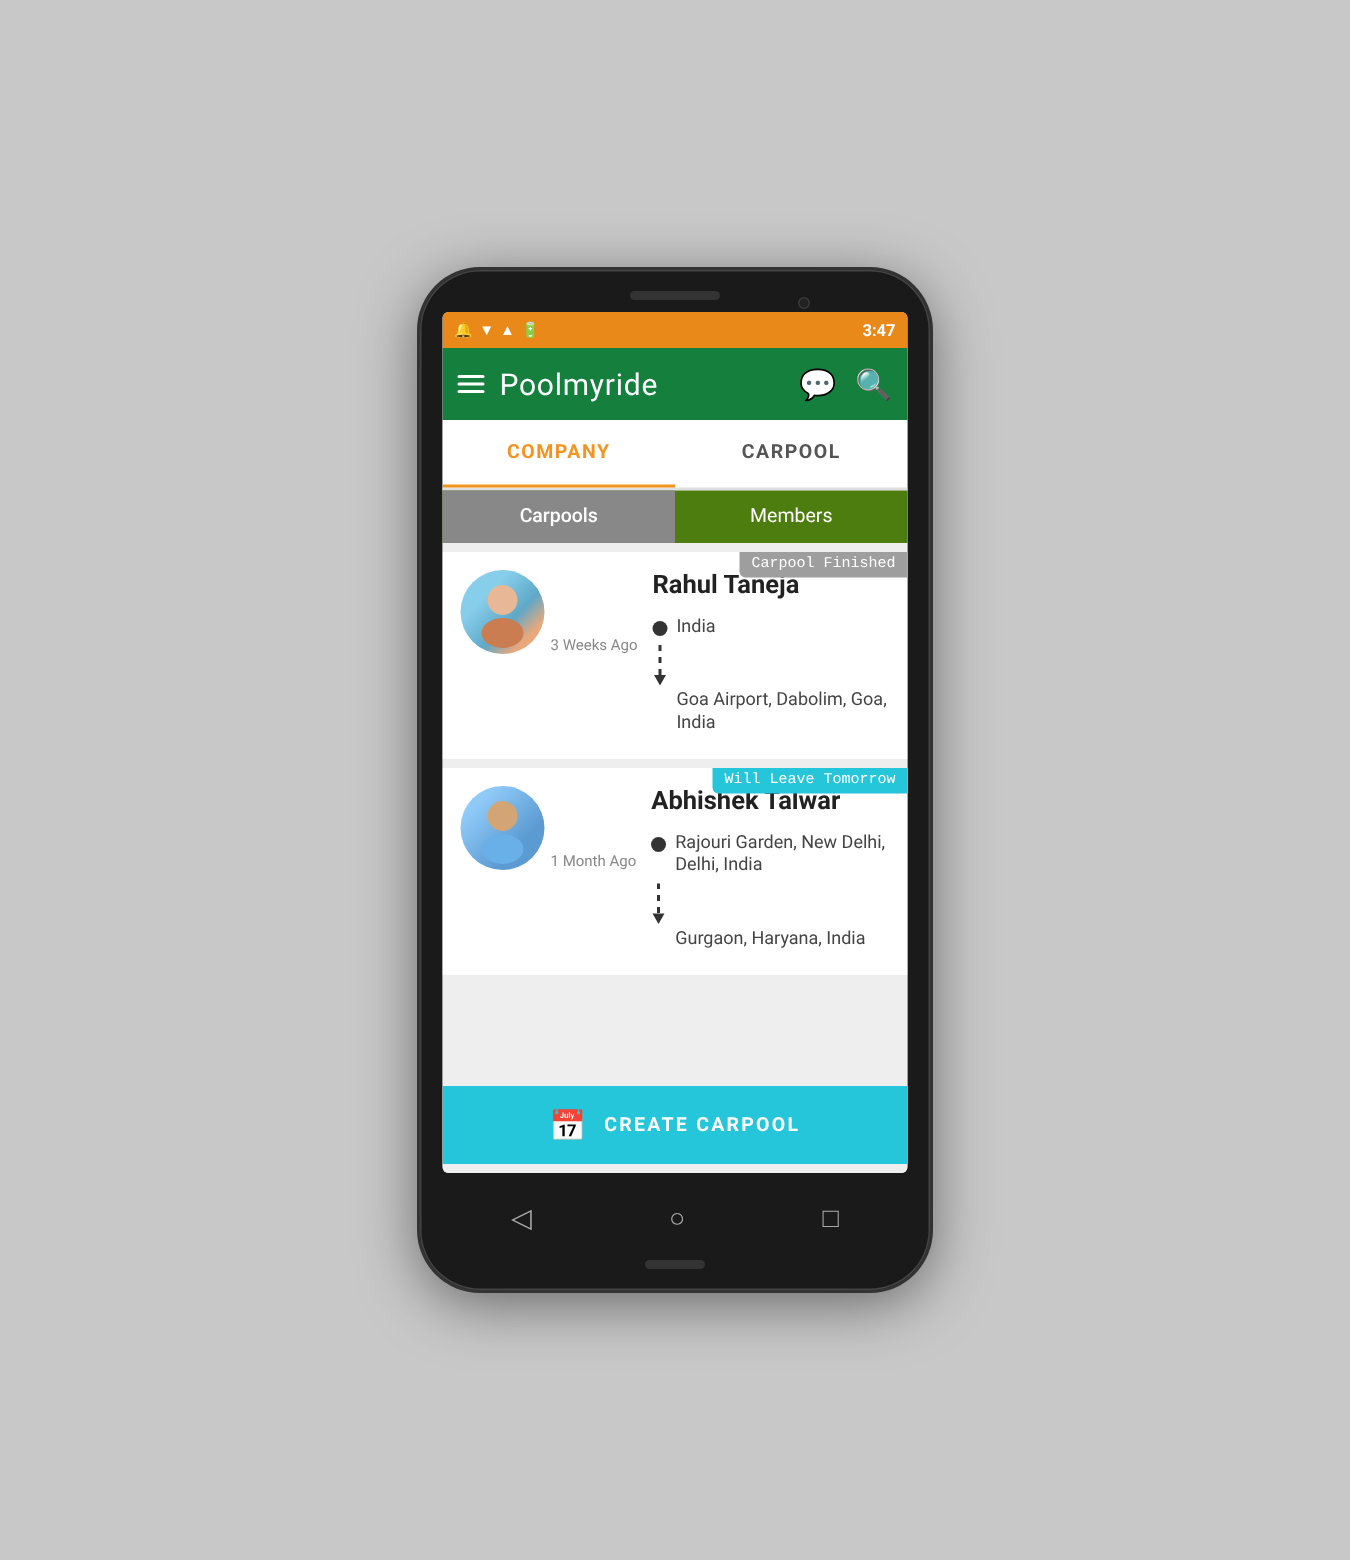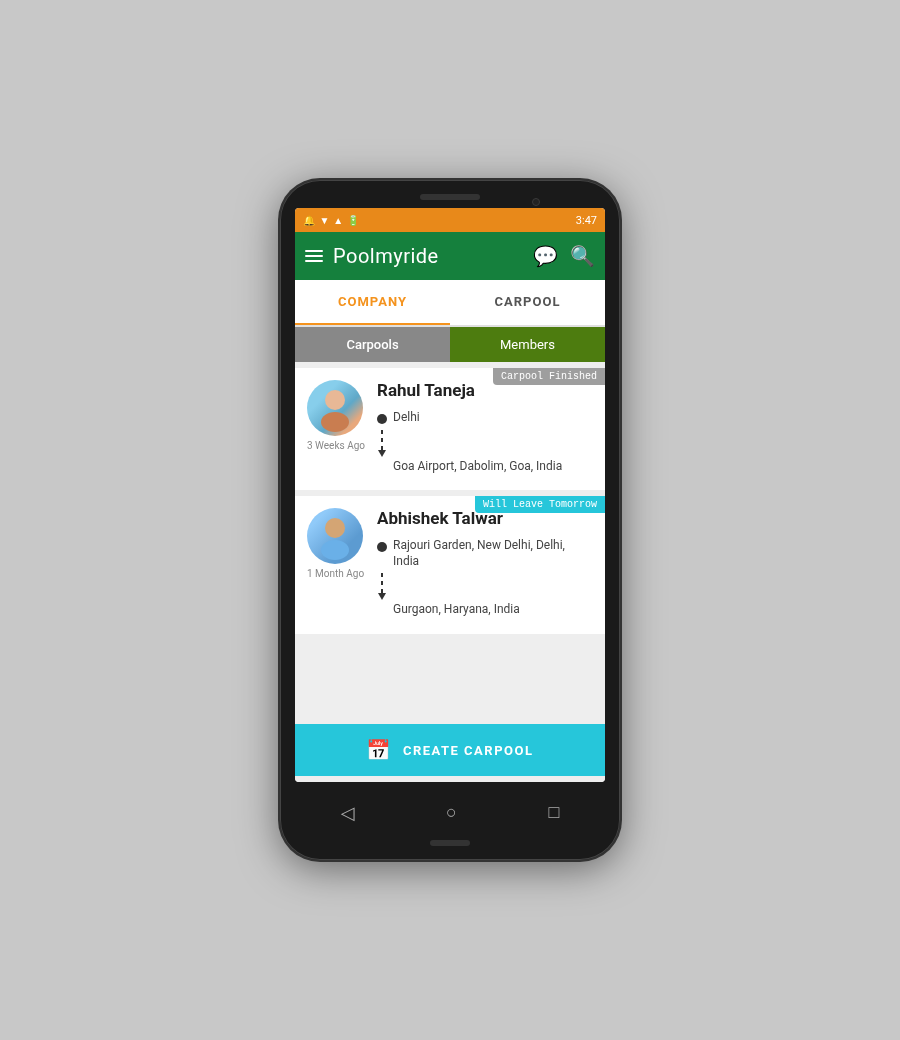--- a/index.html
+++ b/index.html
@@ -59,21 +59,21 @@
       background: #e8891a;
       height: 24px;
       display: flex;
       align-items: center;
       justify-content: space-between;
       padding: 0 8px;
       font-size: 10px;
       color: white;
     }
     .status-left { display: flex; align-items: center; gap: 4px; }
-    .status-right { display: flex; align-items: center; gap: 4px; font-weight: normal; font-size: 11px; }
+    .status-right { display: flex; align-items: center; gap: 4px; font-weight: bold; font-size: 11px; }
 
     
     .toolbar {
       background: #15803d;
       height: 48px;
       display: flex;
       align-items: center;
       padding: 0 10px;
       color: white;
       justify-content: space-between;
@@ -145,21 +145,21 @@
       color: white;
       font-weight: 500;
       border-radius: 0 0 0 4px;
       font-family: Liberation Mono, monospace;
     }
     .badge-finished { background: #9e9e9e; }
     .badge-tomorrow { background: #26c6da; }
 
     .card-body { display: flex; gap: 10px; align-items: flex-start; }
 
-    .avatar-col { display: flex; flex-direction: column; align-items: flex-start; gap: 4px; min-width: 60px; }
+    .avatar-col { display: flex; flex-direction: row; align-items: flex-end; gap: 4px; min-width: 60px; }
     .avatar {
       width: 56px;
       height: 56px;
       border-radius: 50%;
       overflow: hidden;
       background: #ccc;
       display: flex;
       align-items: center;
       justify-content: center;
       font-size: 22px;
@@ -298,21 +298,21 @@
             </div>
             <span class="time-ago">3 Weeks Ago</span>
           </div>
           <div class="card-info">
             <div class="rider-name">Rahul Taneja</div>
             <div class="route">
               <div class="route-row">
                 <div style="display:flex;flex-direction:column;align-items:center;width:10px;flex-shrink:0;padding-top:2px;">
                   <div class="route-dot"></div>
                 </div>
-                <div class="route-text">Delhi</div>
+                <div class="route-text">India</div>
               </div>
               <div style="display:flex;align-items:stretch;gap:0;margin-left:4px;padding:2px 0;">
                 <div style="display:flex;flex-direction:column;align-items:center;width:2px;margin-right:14px;">
                   <div style="width:2px;height:20px;background:repeating-linear-gradient(to bottom,#333 0px,#333 4px,transparent 4px,transparent 8px);"></div>
                   <div style="width:0;height:0;border-left:4px solid transparent;border-right:4px solid transparent;border-top:7px solid #333;"></div>
                 </div>
               </div>
               <div class="route-row">
                 <div style="width:10px;flex-shrink:0;"></div>
                 <div class="route-text">Goa Airport, Dabolim, Goa, India</div>

